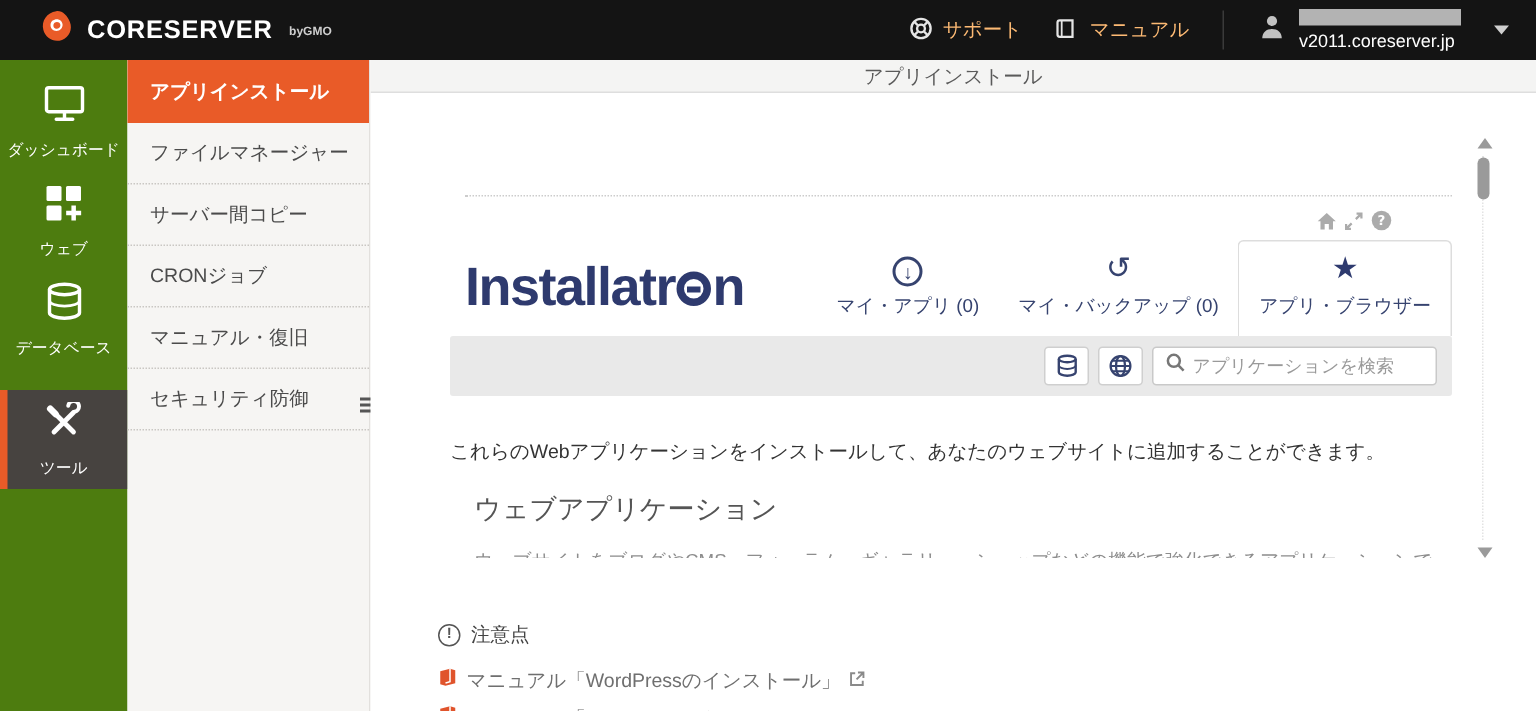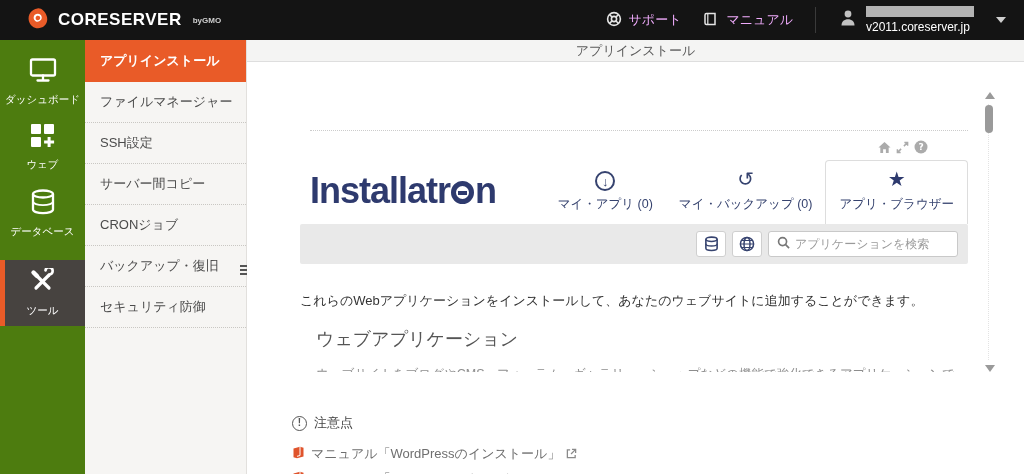--- a/index.html
+++ b/index.html
@@ -5,21 +5,21 @@
   * { margin:0; padding:0; box-sizing:border-box; }
   html,body { width:1024px; height:474px; overflow:hidden; background:#fff;
     font-family:"Liberation Sans","DejaVu Sans",sans-serif; }
 
   
   .topbar { height:40px; background:#141414; display:flex; align-items:center; padding:0 18px 0 26px; }
   .brand { display:flex; align-items:center; gap:9px; }
   .brand-name { color:#fff; font-size:17px; font-weight:bold; letter-spacing:.5px; }
   .brand-suffix { color:#cfcfcf; font-size:8px; font-weight:bold; margin-left:2px; }
   .topbar-right { margin-left:auto; display:flex; align-items:center; gap:22px; }
-  .top-item { display:flex; align-items:center; gap:7px; color:#f0abfc; font-size:13px; cursor:pointer;text-align:right; }
+  .top-item { display:flex; align-items:center; gap:7px; color:#fdba74; font-size:13px; cursor:pointer;text-align:right; }
   .top-divider { width:1px; height:26px; background:#3a3a3a; }
   .account { display:flex; align-items:center; gap:8px; cursor:pointer; }
   .account-lines { display:flex; flex-direction:column; gap:3px; }
   .redacted { width:108px; height:11px; background:#b3b3b3; }
   .account-domain { color:#fff; font-size:12px; }
   .caret-down { width:0; height:0; border-left:5px solid transparent; border-right:5px solid transparent;
     border-top:6px solid #cfcfcf; margin-left:14px; }
 
   
   .main { display:flex; height:434px; }
@@ -190,24 +190,23 @@
           <path d="M4.5 4.5 L8 8" stroke-width="4.4"></path>
         </svg>
       </span>
       <span class="nav-label">ツール</span>
     </div>
   </nav>
 
   <nav class="submenu">
     <div class="submenu-item active">アプリインストール</div>
     <div class="submenu-item">ファイルマネージャー</div>
-    <div class="submenu-item">SSH設定</div>
     <div class="submenu-item">サーバー間コピー</div>
     <div class="submenu-item">CRONジョブ</div>
-    <div class="submenu-item">バックアップ・復旧</div>
+    <div class="submenu-item">マニュアル・復旧</div>
     <div class="submenu-item">セキュリティ防御</div>
     <div class="submenu-handle">
       <span></span>
         <span></span>
         <span></span>
     </div>
   </nav>
 
   <section class="content">
     <div class="content-header">アプリインストール</div>

